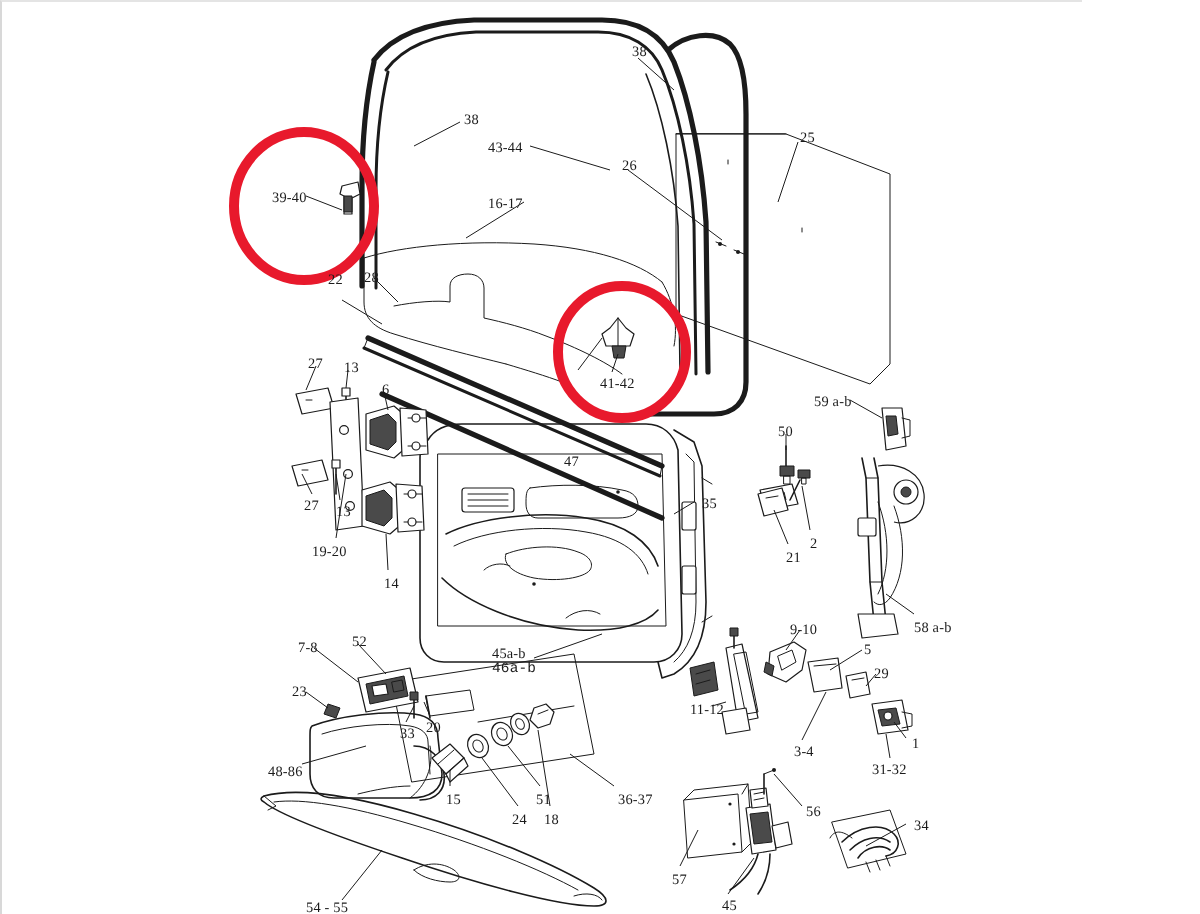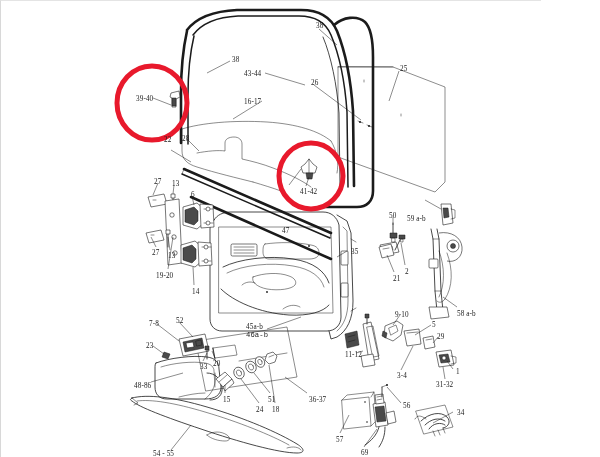--- a/index.html
+++ b/index.html
@@ -384,21 +384,21 @@
       <div class="lbl" style="left: 399px; top: 65px;">25</div>
       <div class="lbl" style="left: 135px; top: 95px;">39-40</div>
       <div class="lbl" style="left: 243px; top: 98px;">16-17</div>
       <div class="lbl" style="left: 181px; top: 135px;">28</div>
       <div class="lbl" style="left: 163px; top: 136px;">22</div>
       <div class="lbl" style="left: 281px; top: 191px; margin-top: 36px;">47</div>
       <div class="lbl" style="left: 299px; top: 188px;">41-42</div>
       <div class="lbl" style="left: 153px; top: 178px;">27</div>
       <div class="lbl" style="left: 171px; top: 180px;">13</div>
       <div class="lbl" style="left: 190px; top: 191px;">6</div>
-      <div class="lbl" style="left: 406px; top: 197px; margin-top: 18px;">59 a-b</div>
+      <div class="lbl" style="left: 406px; top: 197px;">59 a-b</div>
       <div class="lbl" style="left: 388px; top: 212px; text-align: right;">50</div>
       <div class="lbl" style="left: 151px; top: 249px;">27</div>
       <div class="lbl" style="left: 167px; top: 252px;">13</div>
       <div class="lbl" style="left: 392px; top: 275px;">21</div>
       <div class="lbl" style="left: 404px; top: 268px;">2</div>
       <div class="lbl" style="left: 350px; top: 248px;">35</div>
       <div class="lbl" style="left: 155px; top: 272px;">19-20</div>
       <div class="lbl" style="left: 191px; top: 288px;">14</div>
       <div class="lbl" style="left: 456px; top: 310px;">58 a-b</div>
       <div class="lbl" style="left: 394px; top: 311px;">9-10</div>
@@ -416,18 +416,18 @@
       <div class="lbl" style="left: 435px; top: 381px;">31-32</div>
       <div class="lbl" style="left: 455px; top: 368px;">1</div>
       <div class="lbl" style="left: 133px; top: 382px;">48-86</div>
       <div class="lbl" style="left: 222px; top: 396px;">15</div>
       <div class="lbl" style="left: 255px; top: 406px;">24</div>
       <div class="lbl" style="left: 267px; top: 396px;">51</div>
       <div class="lbl" style="left: 271px; top: 406px;">18</div>
       <div class="lbl" style="left: 308px; top: 396px;">36-37</div>
       <div class="lbl" style="left: 402px; top: 402px;">56</div>
       <div class="lbl" style="left: 335px; top: 436px;">57</div>
-      <div class="lbl" style="left: 360px; top: 449px;">69</div>
+      <div class="lbl" style="left: 360px; top: 449px;">45</div>
       <div class="lbl" style="left: 456px; top: 409px;">34</div>
       <div class="lbl" style="left: 152px; top: 450px;">54 - 55</div>
     </div>
 
 </div>
 
 </body></html>

